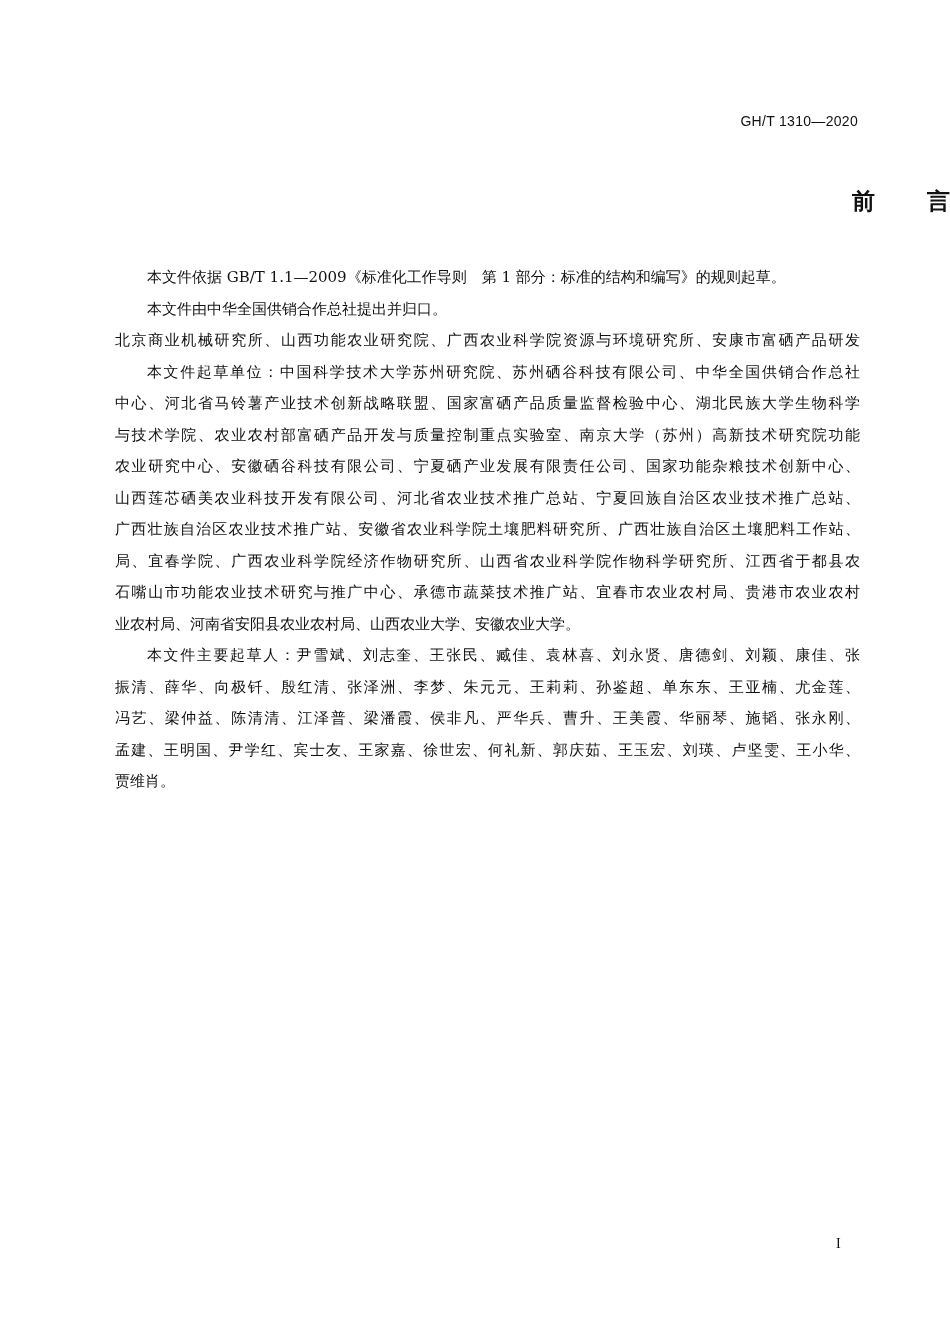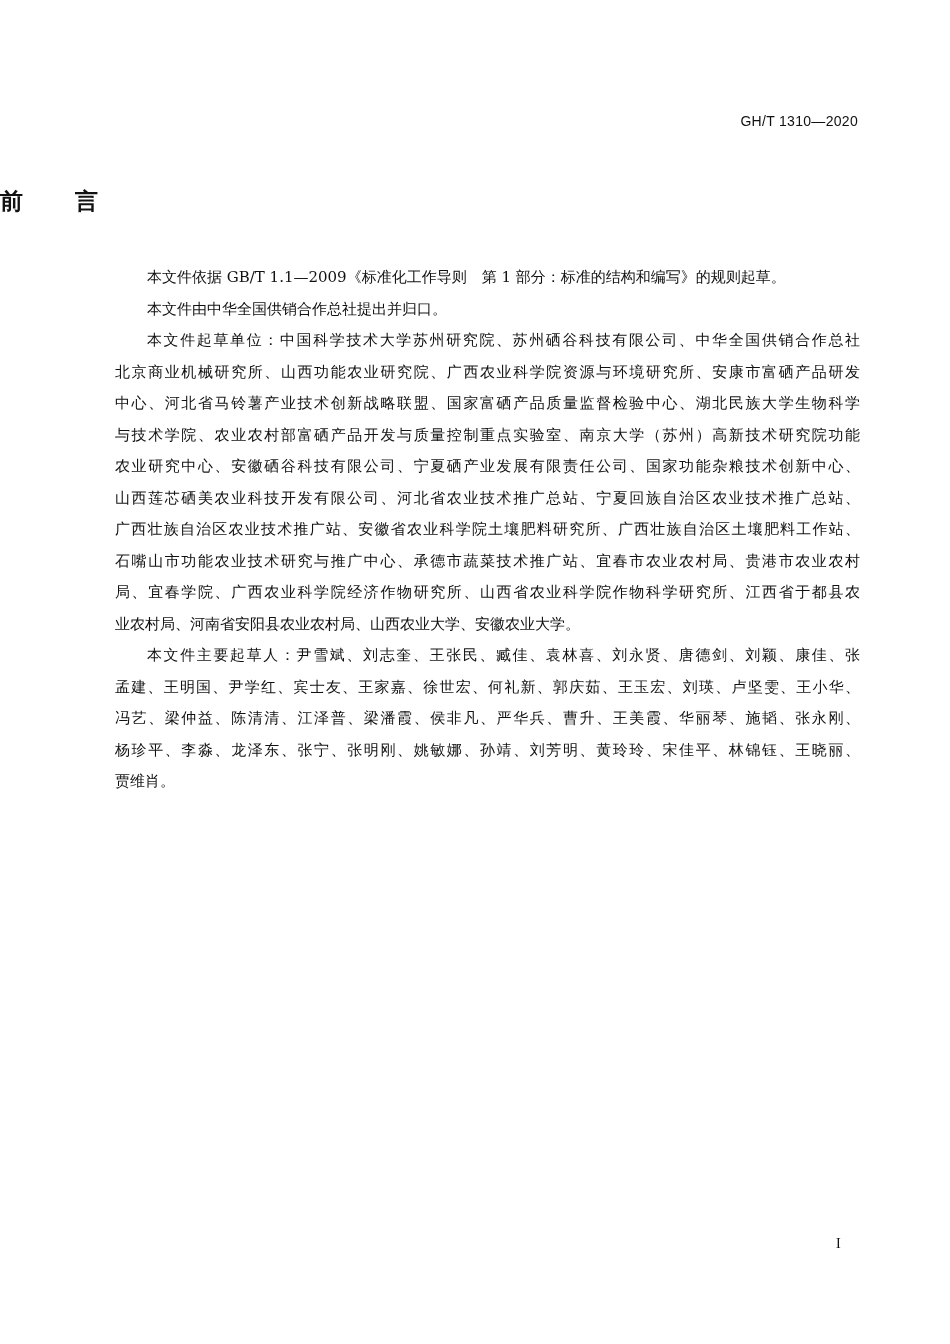--- a/index.html
+++ b/index.html
@@ -1,20 +1,20 @@
 <!DOCTYPE html>
 <html><head>
   <meta charset="utf-8">
   <style>
     html, body { margin: 0; padding: 0; background: #ffffff; }
     body { width: 950px; height: 1344px; position: relative; overflow: hidden;
            font-family: "DejaVu Serif", "Liberation Serif", serif; color: #111; }
     .std-code { position: absolute; top: 113px; right: 92px; font-family: Liberation Sans, sans-serif;
                 font-size: 14px; letter-spacing: 0.3px; color: #111; }
-    .title { position: absolute; top: 186px; left: 0; width: 950px; text-align: left;
+    .title { position: absolute; top: 186px; left: 0; width: 950px; text-align: right;
              font-family: "DejaVu Sans", "Liberation Sans", sans-serif; font-size: 23px; font-weight: bold; color: #111; }
     .title span { display: inline-block; }
     .title .gap { width: 52px; }
     .body { position: absolute; top: 262px; left: 115px; width: 745px; }
     .line { height: 31.5px; line-height: 31.5px; font-size: 15px; white-space: nowrap; overflow: hidden; text-align: justify; text-align-last: justify; }
     .line.first { padding-left: 32px; }
     .line.last { text-align-last: left; }
     .page-num { position: absolute; top: 1236px; left: 836px; font-family: "Liberation Serif", serif; font-size: 14px; color: #111; }
   </style>
 </head>
@@ -25,31 +25,31 @@
 <div class="title">
   <span>前</span><span class="gap"></span><span>言</span>
 </div>
 
 <div class="body">
 
   <div class="line first last">本文件依据 GB/T 1.1—2009《标准化工作导则　第 1 部分：标准的结构和编写》的规则起草。</div>
 
   <div class="line first last">本文件由中华全国供销合作总社提出并归口。</div>
 
+  <div class="line">北京商业机械研究所、山西功能农业研究院、广西农业科学院资源与环境研究所、安康市富硒产品研发</div>
   <div class="line first">本文件起草单位：中国科学技术大学苏州研究院、苏州硒谷科技有限公司、中华全国供销合作总社</div>
-  <div class="line">北京商业机械研究所、山西功能农业研究院、广西农业科学院资源与环境研究所、安康市富硒产品研发</div>
   <div class="line">中心、河北省马铃薯产业技术创新战略联盟、国家富硒产品质量监督检验中心、湖北民族大学生物科学</div>
   <div class="line">与技术学院、农业农村部富硒产品开发与质量控制重点实验室、南京大学（苏州）高新技术研究院功能</div>
   <div class="line">农业研究中心、安徽硒谷科技有限公司、宁夏硒产业发展有限责任公司、国家功能杂粮技术创新中心、</div>
   <div class="line">山西莲芯硒美农业科技开发有限公司、河北省农业技术推广总站、宁夏回族自治区农业技术推广总站、</div>
   <div class="line">广西壮族自治区农业技术推广站、安徽省农业科学院土壤肥料研究所、广西壮族自治区土壤肥料工作站、</div>
+  <div class="line">局、宜春学院、广西农业科学院经济作物研究所、山西省农业科学院作物科学研究所、江西省于都县农</div>
   <div class="line">石嘴山市功能农业技术研究与推广中心、承德市蔬菜技术推广站、宜春市农业农村局、贵港市农业农村</div>
-  <div class="line">局、宜春学院、广西农业科学院经济作物研究所、山西省农业科学院作物科学研究所、江西省于都县农</div>
   <div class="line last">业农村局、河南省安阳县农业农村局、山西农业大学、安徽农业大学。</div>
 
   <div class="line first">本文件主要起草人：尹雪斌、刘志奎、王张民、臧佳、袁林喜、刘永贤、唐德剑、刘颖、康佳、张</div>
+  <div class="line">振清、薛华、向极钎、殷红清、张泽洲、李梦、朱元元、王莉莉、孙鉴超、单东东、王亚楠、尤金莲、</div>
+  <div class="line">冯艺、梁仲益、陈清清、江泽普、梁潘霞、侯非凡、严华兵、曹升、王美霞、华丽琴、施韬、张永刚、</div>
   <div class="line">孟建、王明国、尹学红、宾士友、王家嘉、徐世宏、何礼新、郭庆茹、王玉宏、刘瑛、卢坚雯、王小华、</div>
-  <div class="line">冯艺、梁仲益、陈清清、江泽普、梁潘霞、侯非凡、严华兵、曹升、王美霞、华丽琴、施韬、张永刚、</div>
-  <div class="line">杨珍平、李淼、龙泽东、张宁、张明刚、姚敏娜、孙靖、刘芳明、黄玲玲、宋佳平、林锦钰、王晓丽、</div>
   <div class="line last">贾维肖。</div>
 </div>
 
 <div class="page-num">I</div>
 
 </body></html>

